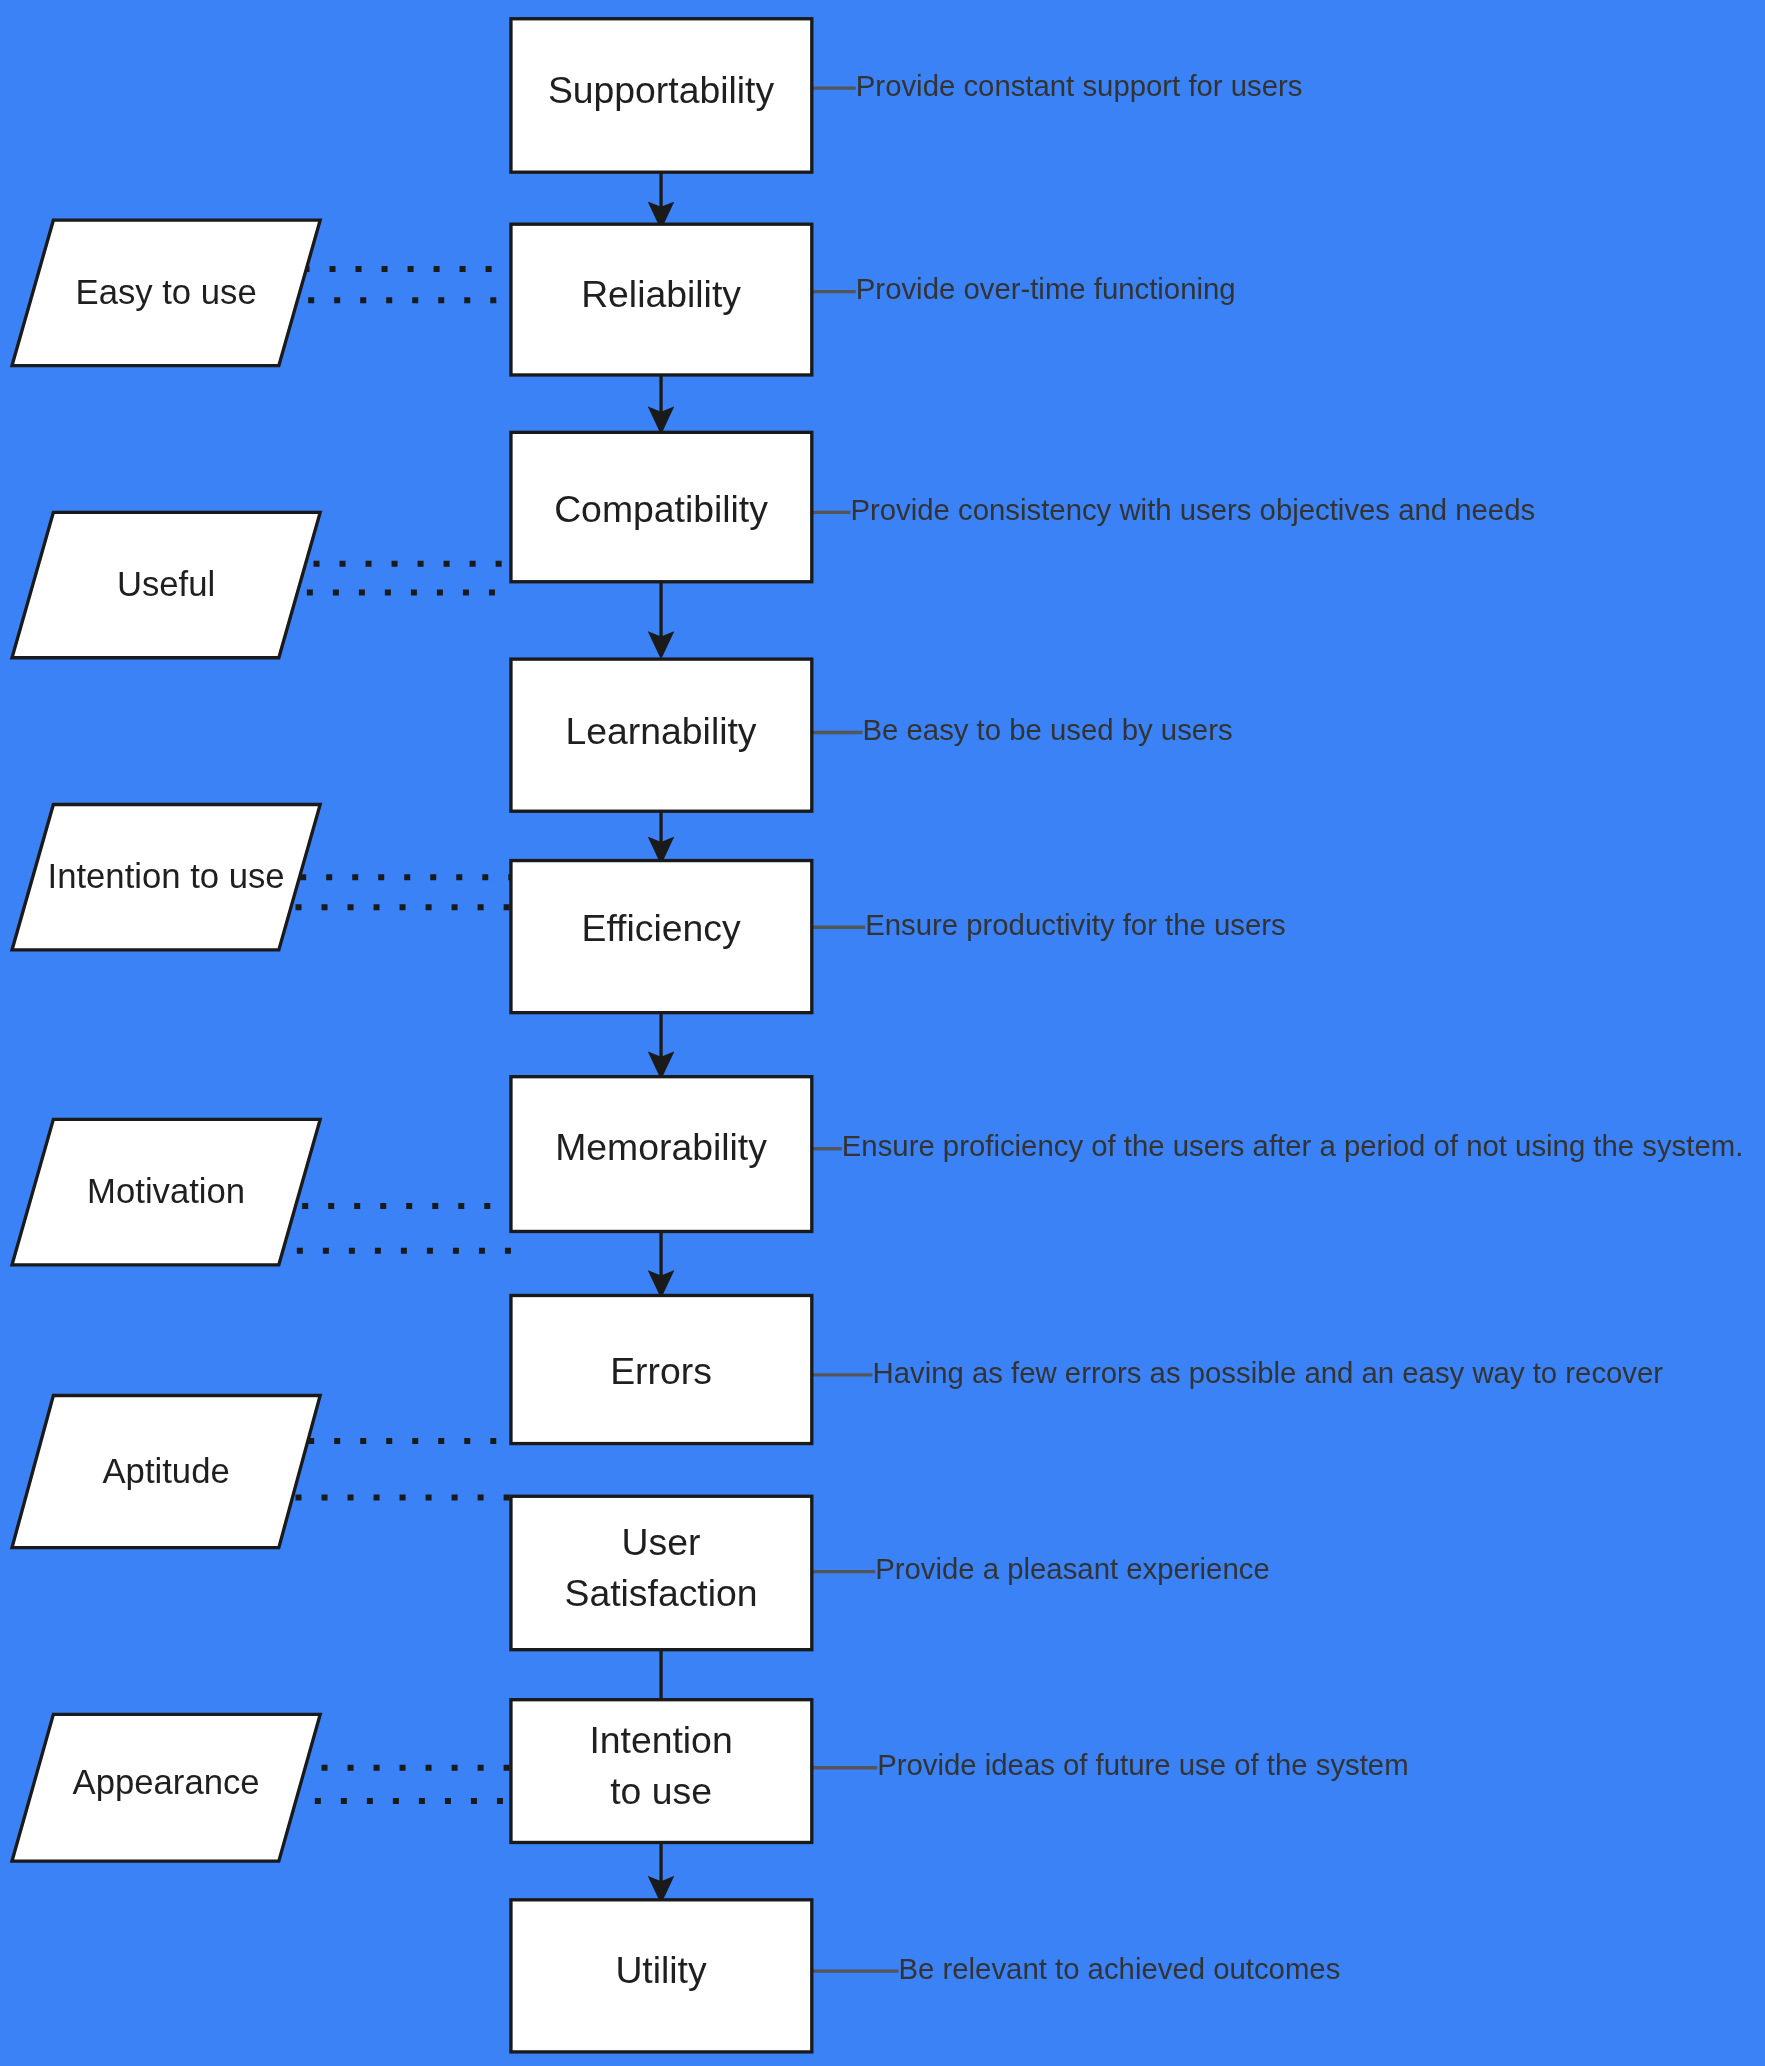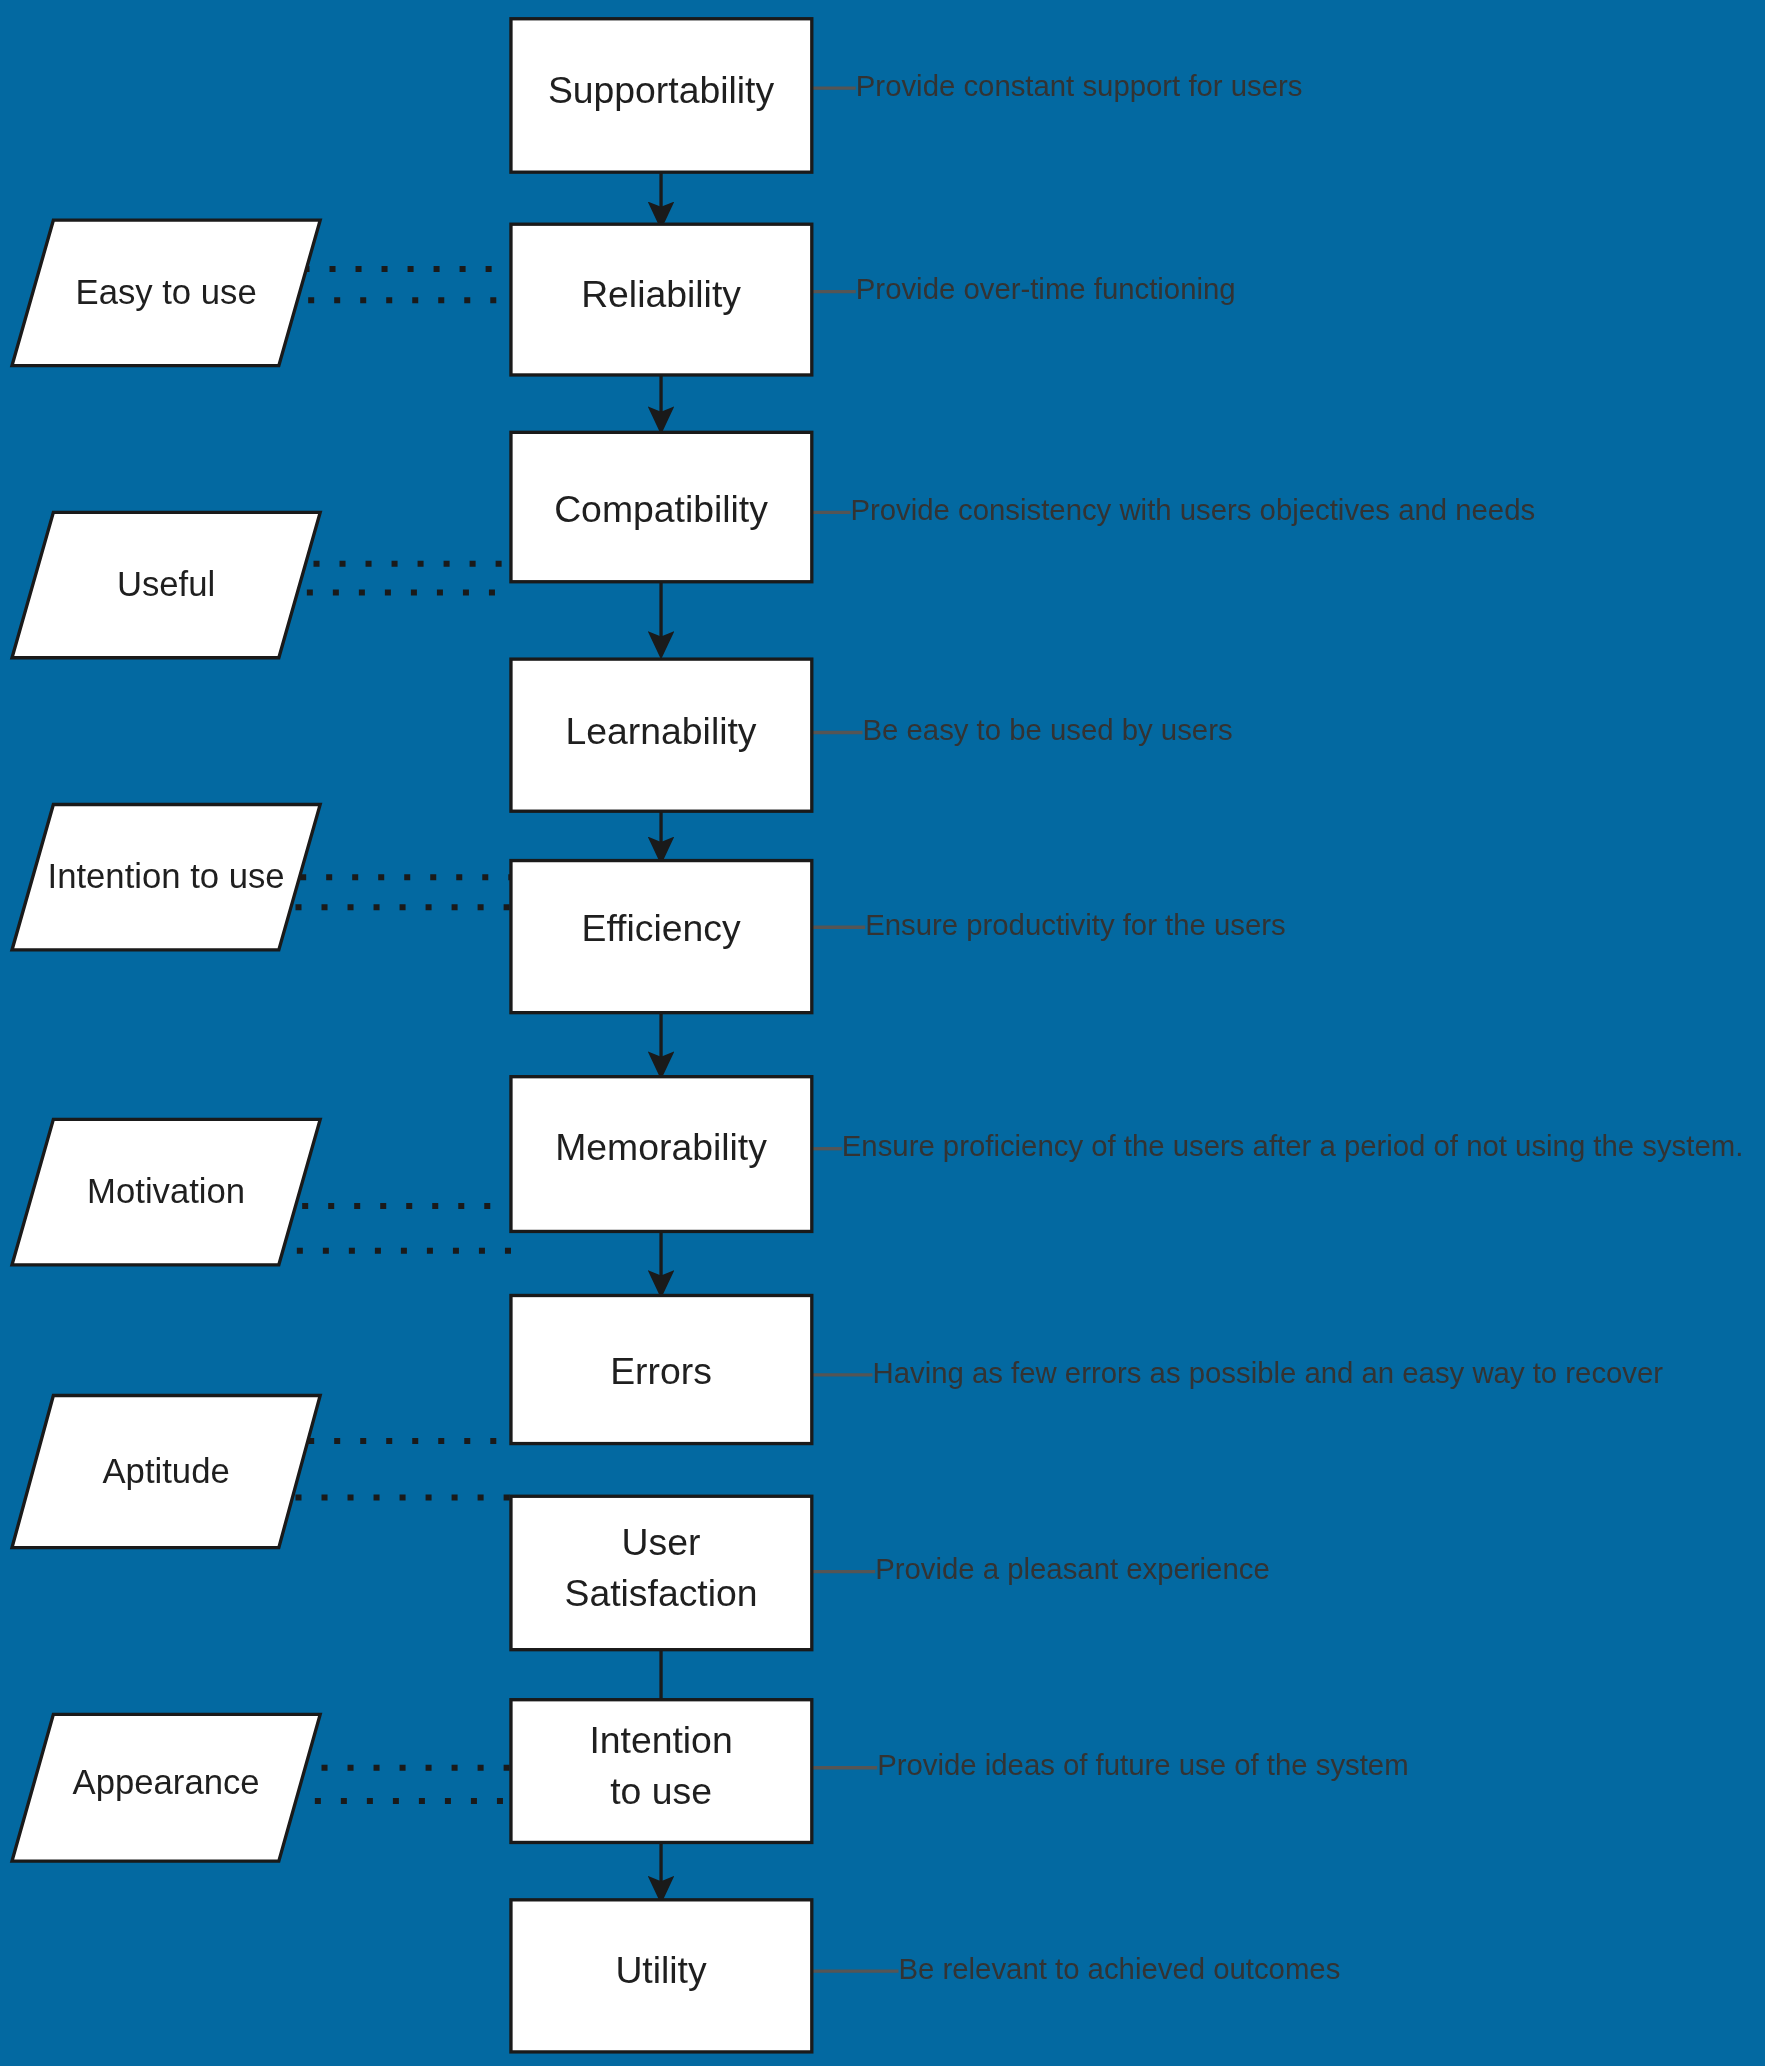--- a/index.html
+++ b/index.html
@@ -10,21 +10,21 @@
   body {
     width: 1765px;
     height: 2066px;
     font-family: "Liberation Sans", sans-serif;
     overflow: hidden;
   }
   #diagram-root {
     position: relative;
     width: 1765px;
     height: 2066px;
-    background: #0369a1;
+    background: #3b82f6;
     text-align: right;
   }
   svg#flow {
     display: block;
     width: 1765px;
     height: 2066px;
   }
   .node-box {
     fill: #ffffff;
     stroke: #1a1a1a;

